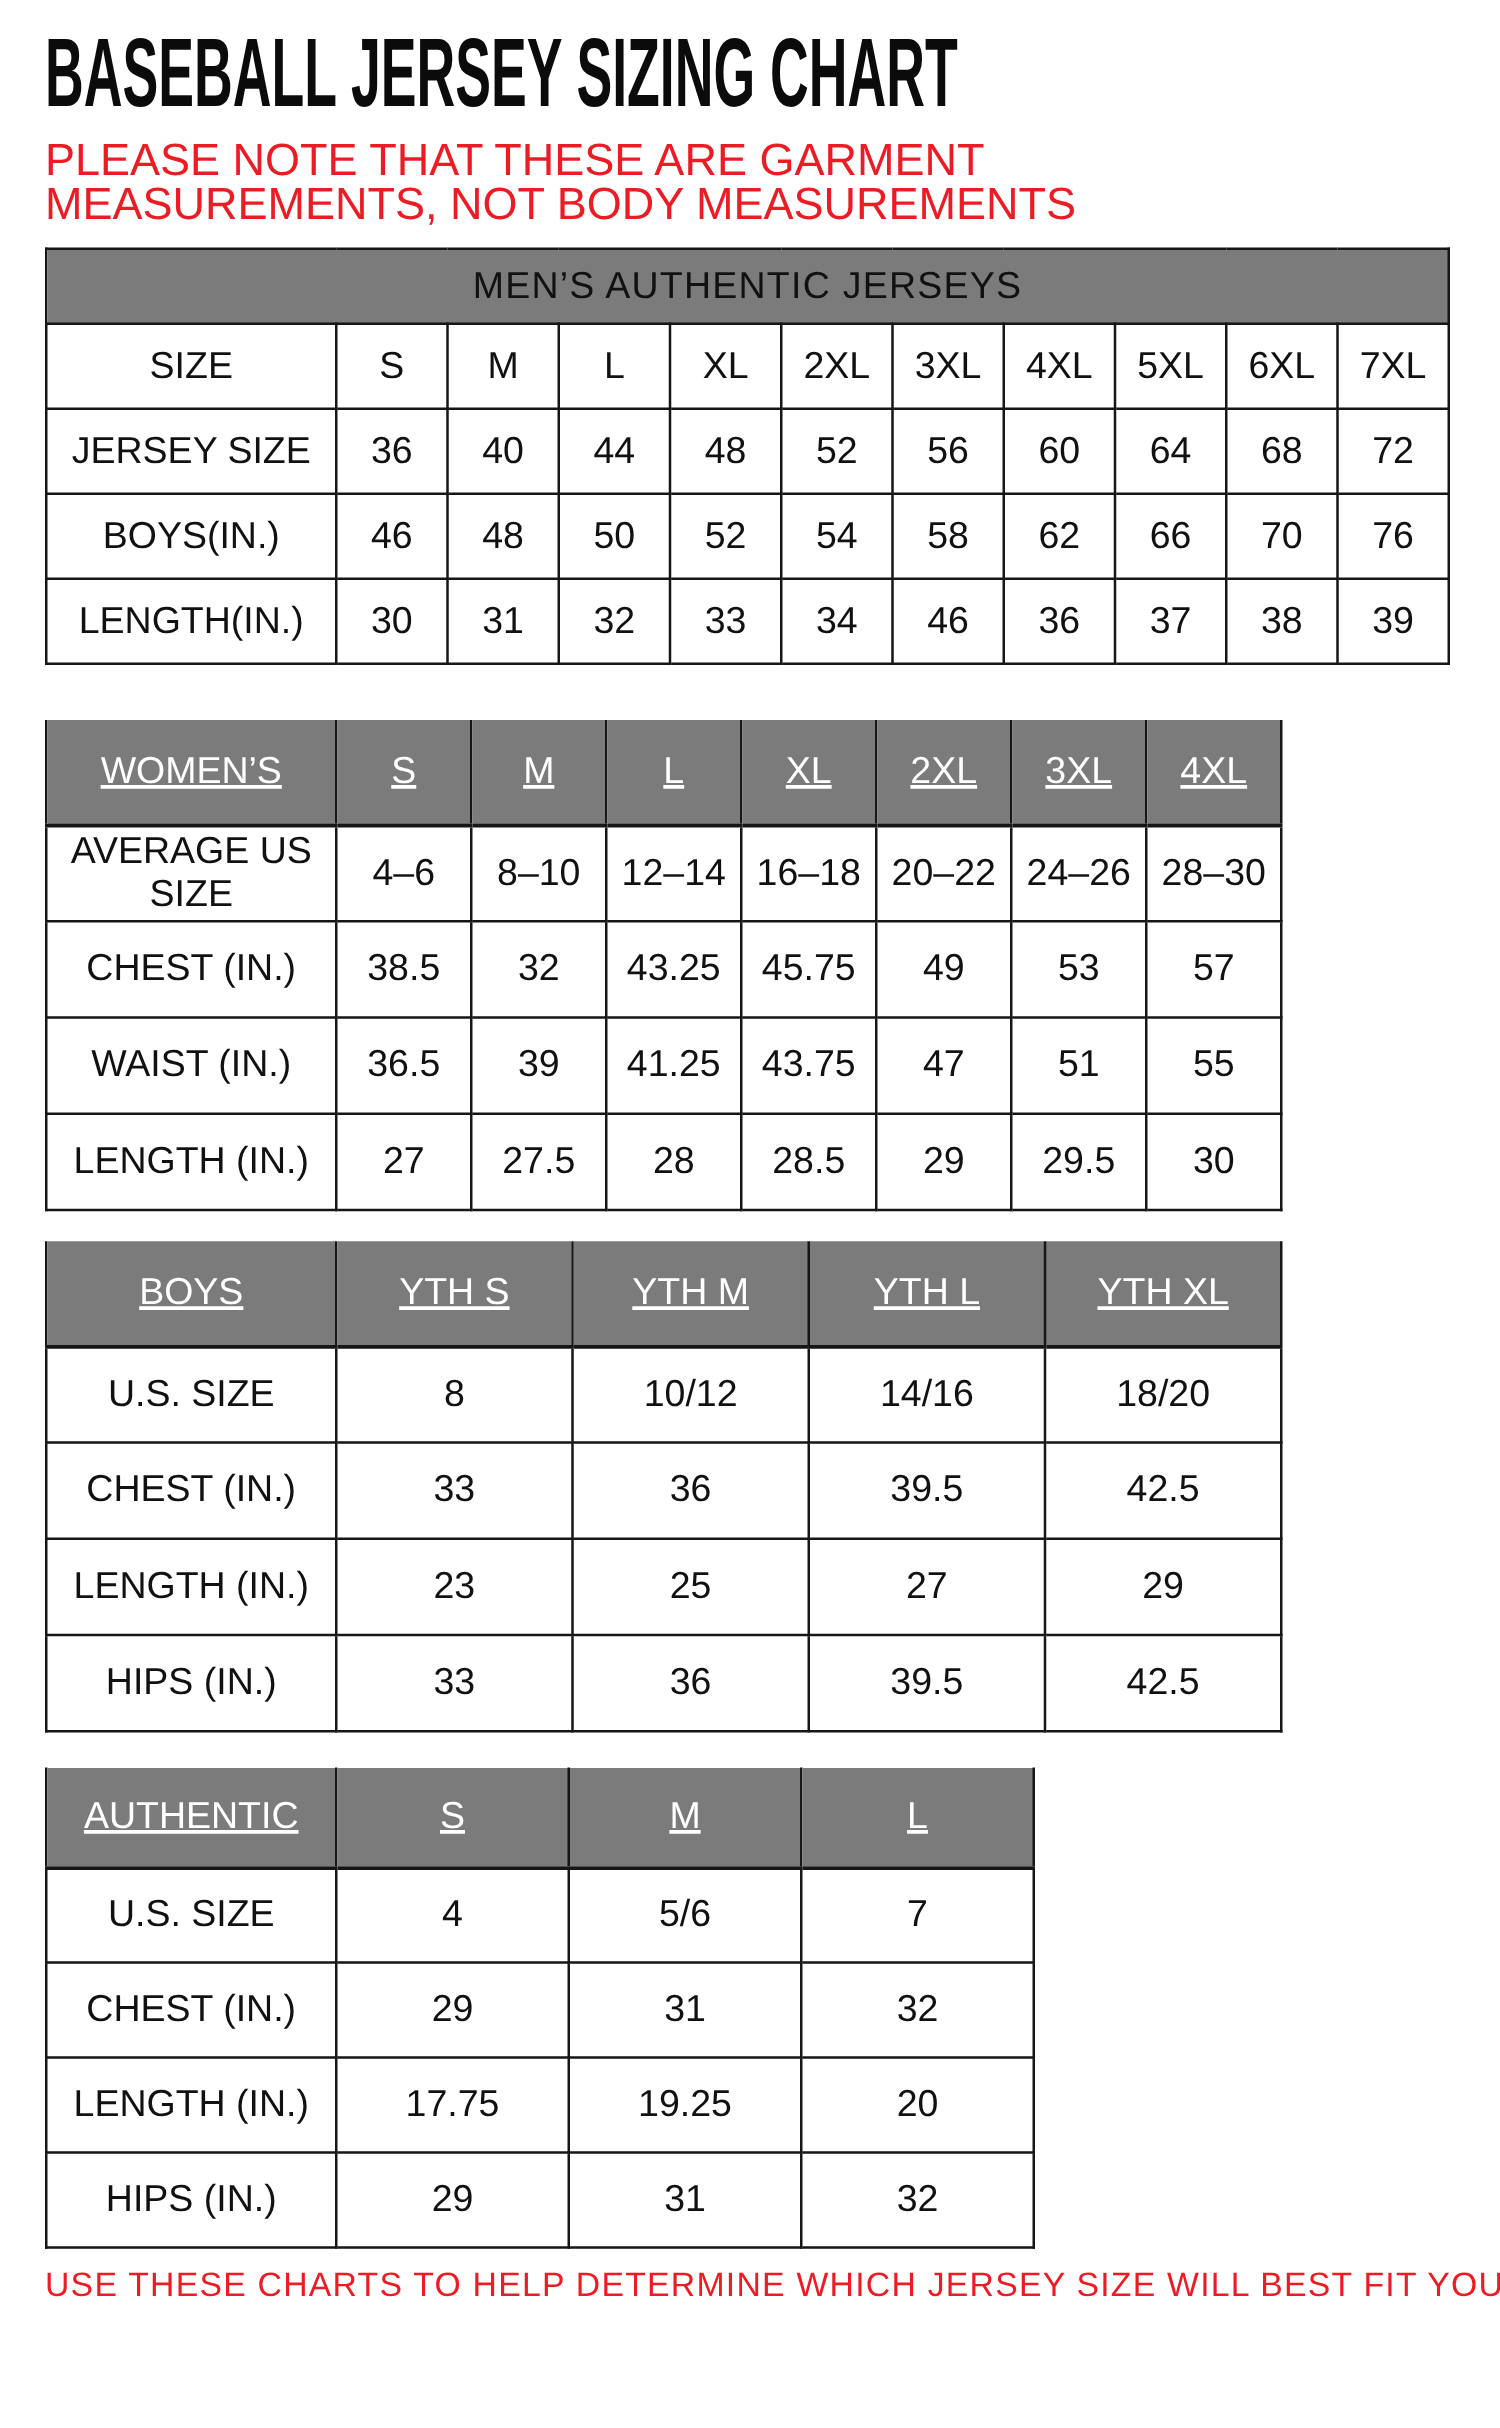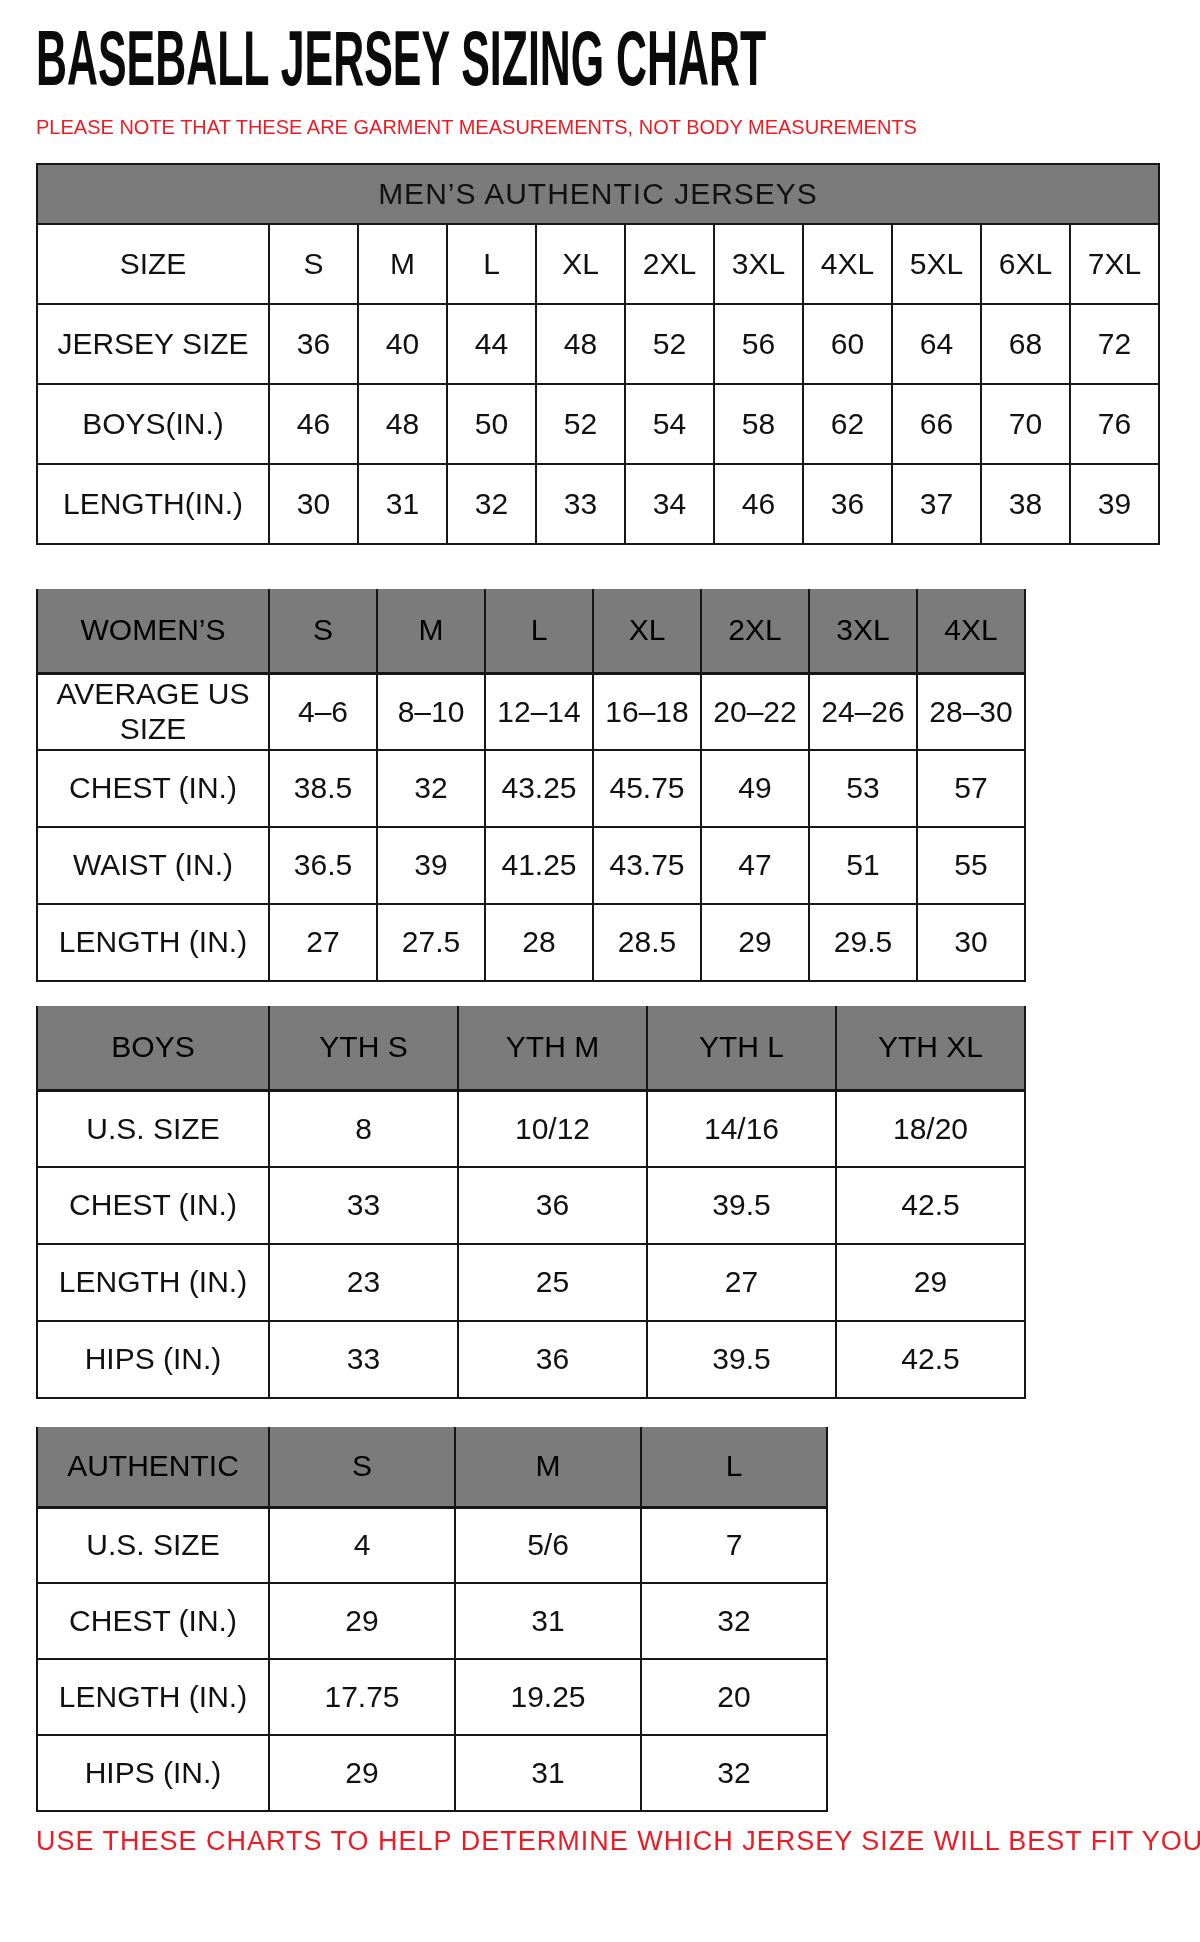--- a/index.html
+++ b/index.html
@@ -12,46 +12,46 @@
   .title-wrap { height: 82px; margin: 18px 0 0 36px; overflow: visible; }
   .page-title {
     font-family: "Liberation Sans", sans-serif;
     font-size: 78px; font-weight: bold; line-height: 80px;
     white-space: nowrap; letter-spacing: 0px; color: #0b0b0b;
     transform: scaleX(0.55); transform-origin: 0 50%;
   }
   .note {
     margin: 10px 0 0 36px; width: 950px;
     color: var(--accent_red, #ed1c24);
-    font-size: 20px; line-height: 35px; font-weight: 400;
+    font-size: 36px; line-height: 35px; font-weight: 400;
   }
   table.tbl {
     border-collapse: collapse; table-layout: fixed;
     margin-left: 36px;
   }
   table.tbl td, table.tbl th {
     border: 2px solid var(--border_black, #161616);
     font-size: 30px; font-weight: normal; text-align: center;
     vertical-align: middle; padding: 0 2px; line-height: 1.15;
     color: #111; overflow: hidden;
   }
   th.banner {
     background: var(--header_gray, #7b7b7b); color: #ffffff;
     font-size: 40px; letter-spacing: 1px;
     border: none; border-bottom: 3px solid var(--border_black, #161616);
   }
   tr.ghead th {
-    background: var(--header_gray, #7b7b7b); color: #000000;
-    border-top: none; border-bottom: 3px solid var(--border_black, #161616);
+    background: var(--header_gray, #7b7b7b); color: #ffffff;
+    border-top: none; border-bottom: 3px solid var(--border_black, #161616); text-decoration: underline;
   }
   .mens { margin-top: 18px; }
   .womens { margin-top: 44px; }
   .boys { margin-top: 24px; }
   .preschool { margin-top: 28px; }
-  .mens tr { height: 80px; }
+  .mens tr { height: 68px; }
   .mens tr.hbar { height: 60px; }
   .womens tr, .boys tr { height: 77px; }
   .womens tr.ghead, .boys tr.ghead { height: 84px; }
   .preschool tr { height: 76px; }
   .preschool tr.ghead { height: 80px; }
   col.c-label { width: 232px; }
   col.c-mens { width: 89px; }
   col.c-wom { width: 108px; }
   col.c-boys { width: 189px; }
   col.c-pre { width: 186px; }

